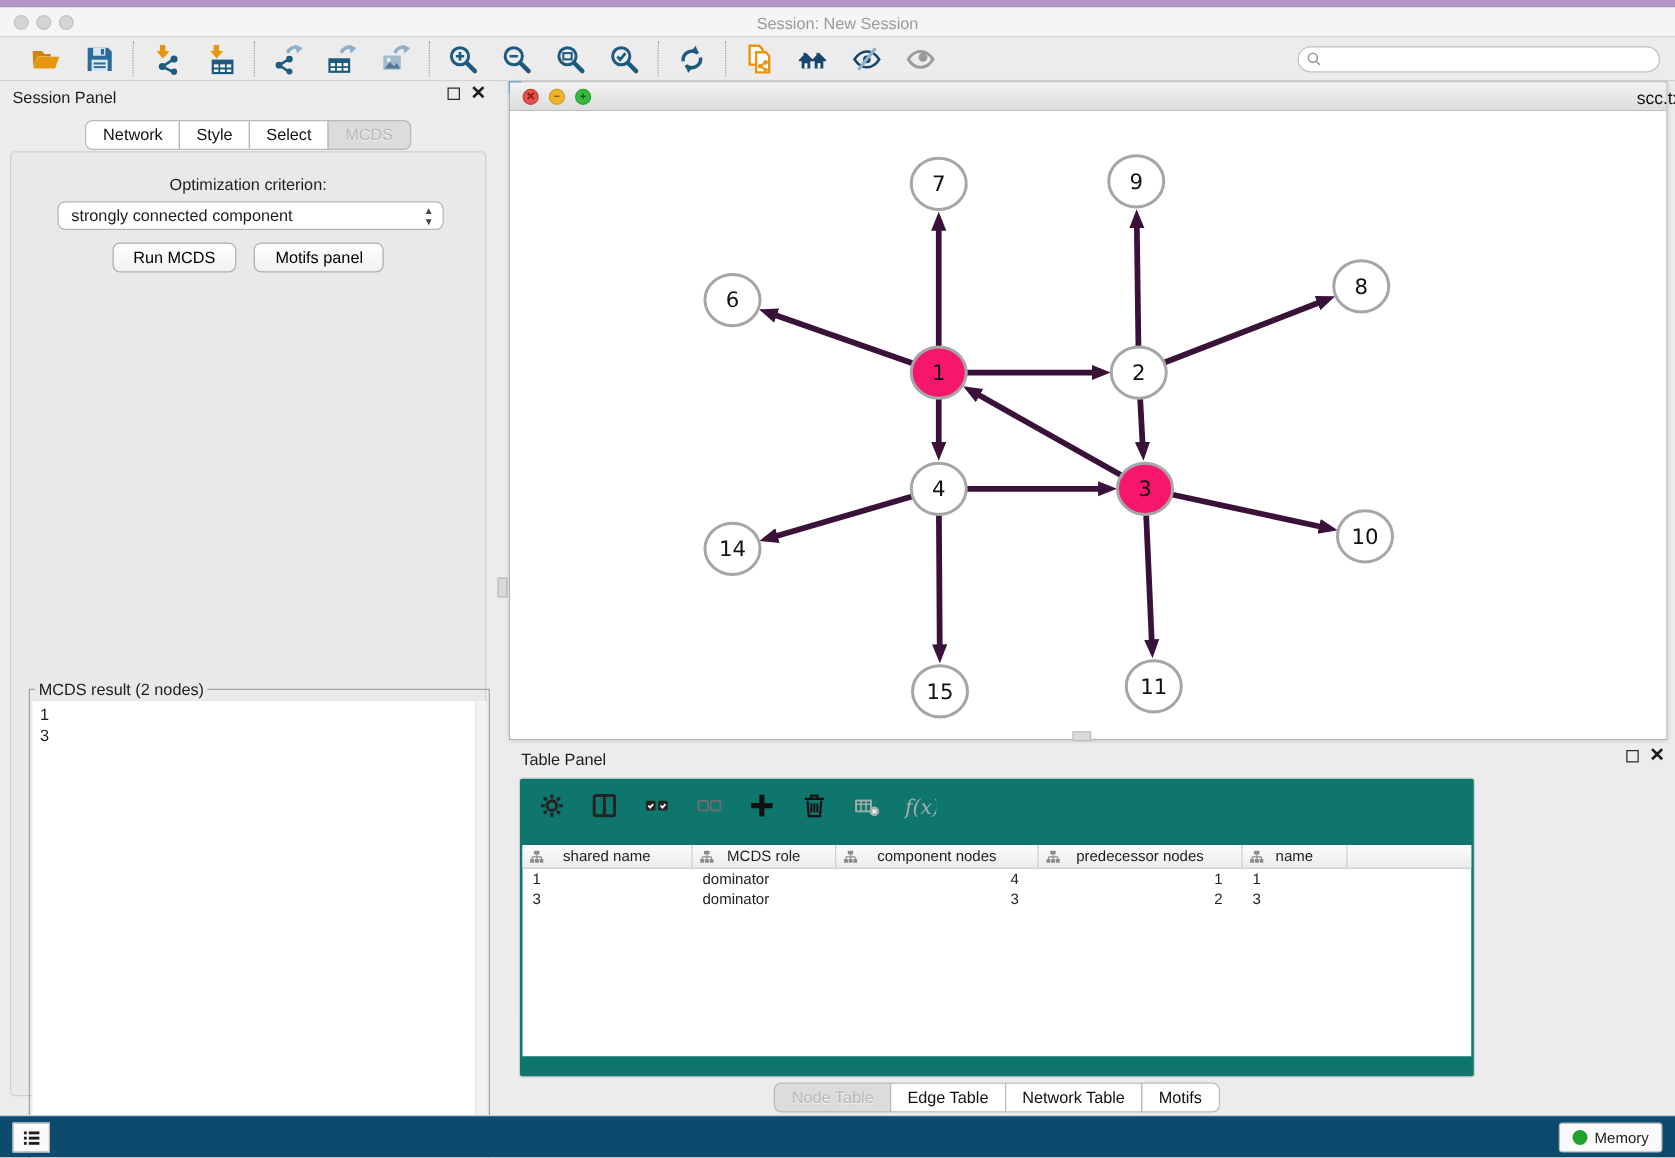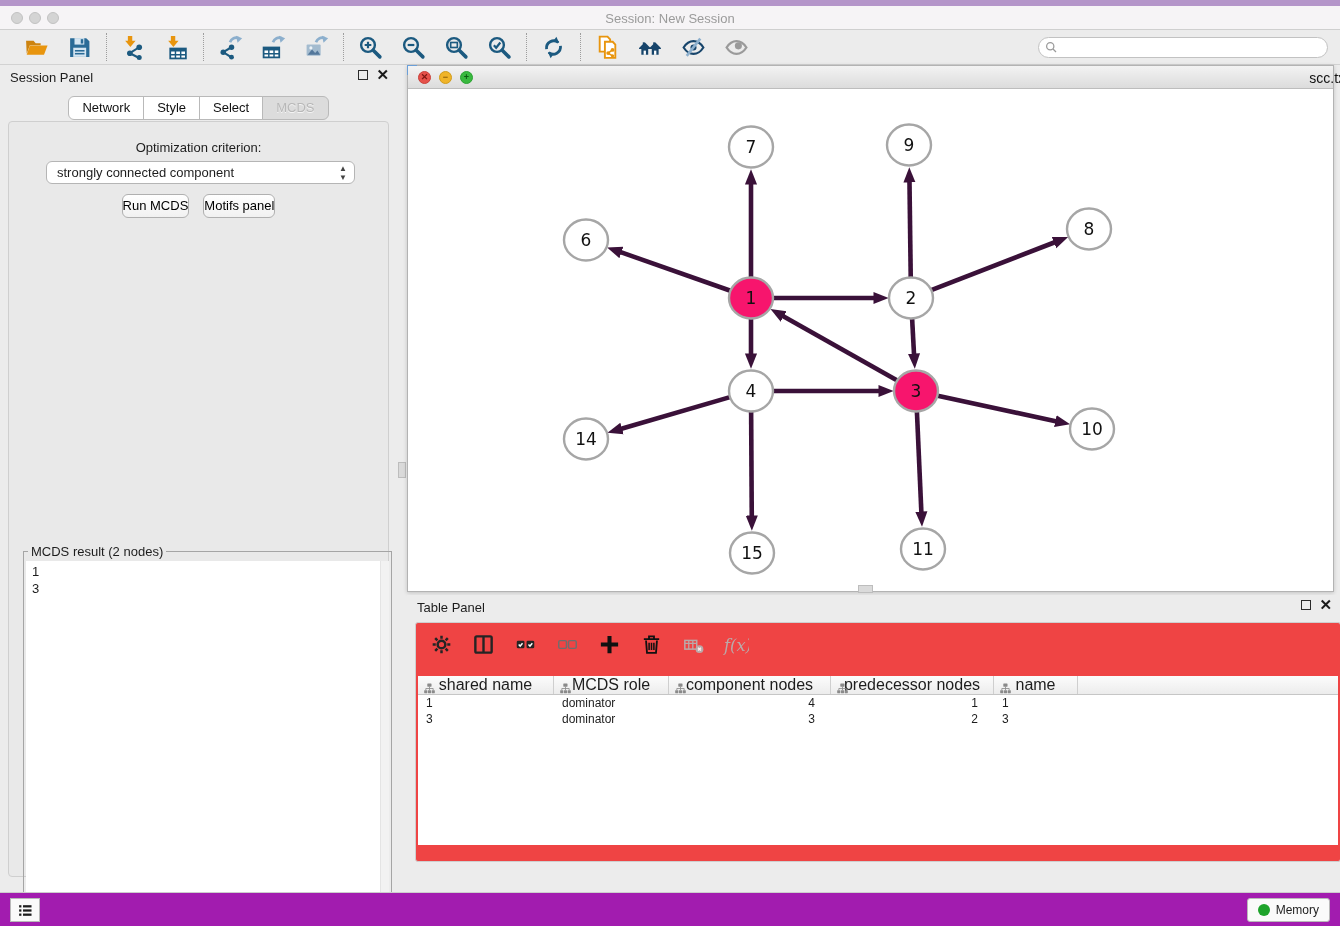--- a/index.html
+++ b/index.html
@@ -34,21 +34,21 @@
   .seg { border:1px solid #b9b9b9; background:#fff; padding:3px 13px 4px; font-size:13px; margin-left:-1px; position:relative; color:#111; }
   .seg:first-child { border-radius:6px 0 0 6px; margin-left:0; }
   .seg:last-child { border-radius:0 6px 6px 0;text-align:center; }
   .seg.dimmed { background:#dcdcdc; color:#b8b8b8; text-shadow:0 1px 0 #f4f4f4; }
 
   #cp-box { position:absolute; left:8px; top:56px; width:381px; height:756px; background:#e9e9e9; border:1px solid #cfcfcf; border-radius:4px; }
   #opt-label { position:absolute; left:0; width:100%; top:18px; text-align:center; font-size:13px; }
   #criterion-select { position:absolute; left:37px; top:39px; width:309px; height:23px; background:#fff; border:1px solid #b5b5b5; border-radius:6px; font-size:13px; display:flex; align-items:center; padding-left:10px; }
   .stepper { position:absolute; right:7px; top:2px; font-size:8px; line-height:9px; color:#444; text-align:center; }
   .cp-buttons { position:absolute; left:0; width:100%; top:72px; display:flex; justify-content:center; gap:14px; }
-  .push-btn { border:1px solid #b0b0b0; border-radius:6px; background:linear-gradient(#ffffff,#f1f1f1); font-size:13px; padding:3px 0 4px; font-family:"Liberation Sans",sans-serif; }
+  .push-btn { border:1px solid #b0b0b0; border-radius:6px; background:linear-gradient(#ffffff,#f1f1f1); font-size:13px; padding:3px 16px 4px; font-family:"Liberation Sans",sans-serif; }
 
   #mcds-result { position:absolute; left:14px; top:429px; width:369px; height:381px; border:1px solid #a5a5a5; }
   #mcds-legend { position:absolute; left:4px; top:-8px; background:#e9e9e9; padding:0 3px; font-size:13px; }
   #mcds-textarea { position:absolute; left:2px; right:2px; top:9px; bottom:2px; background:#fff; font-size:13px; line-height:17px; padding:2px 6px; white-space:pre; }
   #mcds-scroll { position:absolute; right:2px; top:9px; bottom:2px; width:9px; background:#f2f2f2; border-left:1px solid #e4e4e4; }
 
   .splitter-v { position:absolute; left:398px; top:462px; width:8px; height:16px; background:#dadada; border:1px solid #bdbdbd; }
   .splitter-h { position:absolute; left:858px; top:585px; width:15px; height:8px; background:#dadada; border:1px solid #bdbdbd; }
 
   
@@ -57,34 +57,34 @@
   #nw-titlebar { position:absolute; left:0; top:0; width:100%; height:23px; background:linear-gradient(#f3f3f3,#dcdcdc); border-bottom:1px solid #bdbdbd; }
   #nw-title { position:absolute; left:16px; width:100%; top:4px; text-align:right; font-size:14px; color:#111; }
   .tl { position:absolute; top:4.5px; width:13px; height:13px; border-radius:50%; display:flex; align-items:center; justify-content:center; font-size:9px; font-weight:bold; }
   #tl-close { left:10px; background:#e6514a; border:1px solid #c8403a; color:#7e1611; }
   #tl-min   { left:31px; background:#f0b429; border:1px solid #d09c1c; color:#8a5d07; }
   #tl-max   { left:52px; background:#39b93f; border:1px solid #2ba232; color:#0d5c12; }
   #graph-canvas { position:absolute; left:0; top:23px; width:925px; height:502px; background:#fff; }
 
   
   #table-panel { position:absolute; left:407px; top:595px; width:933px; height:290px; background:#ececec; }
-  #tp-box { position:absolute; left:8px; top:27px; width:926px; height:240px; background:#ef4444; border:1px solid #cfcfcf; border-radius:3px; }
+  #tp-box { position:absolute; left:8px; top:27px; width:765px; height:240px; background:#0f766e; border:1px solid #cfcfcf; border-radius:3px; }
   #tp-toolbar { position:absolute; left:12px; top:8px; display:flex; align-items:center; gap:15px; }
   #tp-table { position:absolute; left:2px; top:53px; right:2px; height:169px; background:#fff; }
   #tp-header { display:flex; height:19px; background:linear-gradient(#fcfcfc,#ececec); border-bottom:1px solid #c6c6c6; }
-  .th { display:flex; align-items:center; border-right:1px solid #cfcfcf; font-size:16px; position:relative; }
+  .th { display:flex; align-items:center; border-right:1px solid #cfcfcf; font-size:12px; position:relative; }
   .th .th-icon { position:absolute; left:6px; top:4px; }
   .th .th-label { width:100%; text-align:center; }
   .tr { display:flex; height:16px; font-size:12px; }
   .td { padding:1px 8px 0; overflow:hidden; white-space:nowrap; }
   .td.num { text-align:right; padding-right:16px; }
   #tp-tabs { top:243px; }
 
   
-  #status-bar { position:absolute; left:0; top:892px; width:1340px; height:34px; background:#a21caf; border-top:1px solid #cdcdcd; }
+  #status-bar { position:absolute; left:0; top:892px; width:1340px; height:34px; background:#0c4a6e; border-top:1px solid #cdcdcd; }
   #status-list-btn { position:absolute; left:10px; top:5px; width:30px; height:24px; background:#fafafa; border:1px solid #b9b9b9; display:flex; align-items:center; justify-content:center; }
   #memory-btn { position:absolute; right:10px; top:5px; height:24px; background:#fafafa; border:1px solid #b9b9b9; border-radius:3px; display:flex; align-items:center; gap:6px; padding:0 10px; font-size:12px; }
   #memory-dot { width:12px; height:12px; border-radius:50%; background:#1ea32b; }
 </style>
 </head>
 <body>
 
 <div id="titlebar-strip"></div>
 <div id="titlebar">
   <span class="traffic-inactive" style="left:11px"></span>
@@ -504,20 +504,26 @@
           </div>
           <div class="tr">
             <div class="td" style="width: 136px;">3</div>
             <div class="td" style="width: 115px;">dominator</div>
             <div class="td num" style="width: 162px;">3</div>
             <div class="td num" style="width: 163px;">2</div>
             <div class="td" style="width: 84px;">3</div>
           </div>
         </div>
     </div>
+    <div class="seg-row" id="tp-tabs" style="position:absolute;">
+        <button class="seg dimmed">Node Table</button>
+        <button class="seg">Edge Table</button>
+        <button class="seg">Network Table</button>
+        <button class="seg">Motifs</button>
+      </div>
   </div>
 </div>
 
 <div id="status-bar">
   <div id="status-list-btn">
       <svg viewBox="0 0 24 24" width="17" height="17">
         <g fill="#1d1d1d">
           <rect x="3" y="4.5" width="3.2" height="3.2"></rect>
           <rect x="8.5" y="4.5" width="12" height="3.2"></rect>
           <rect x="3" y="10.4" width="3.2" height="3.2"></rect>

